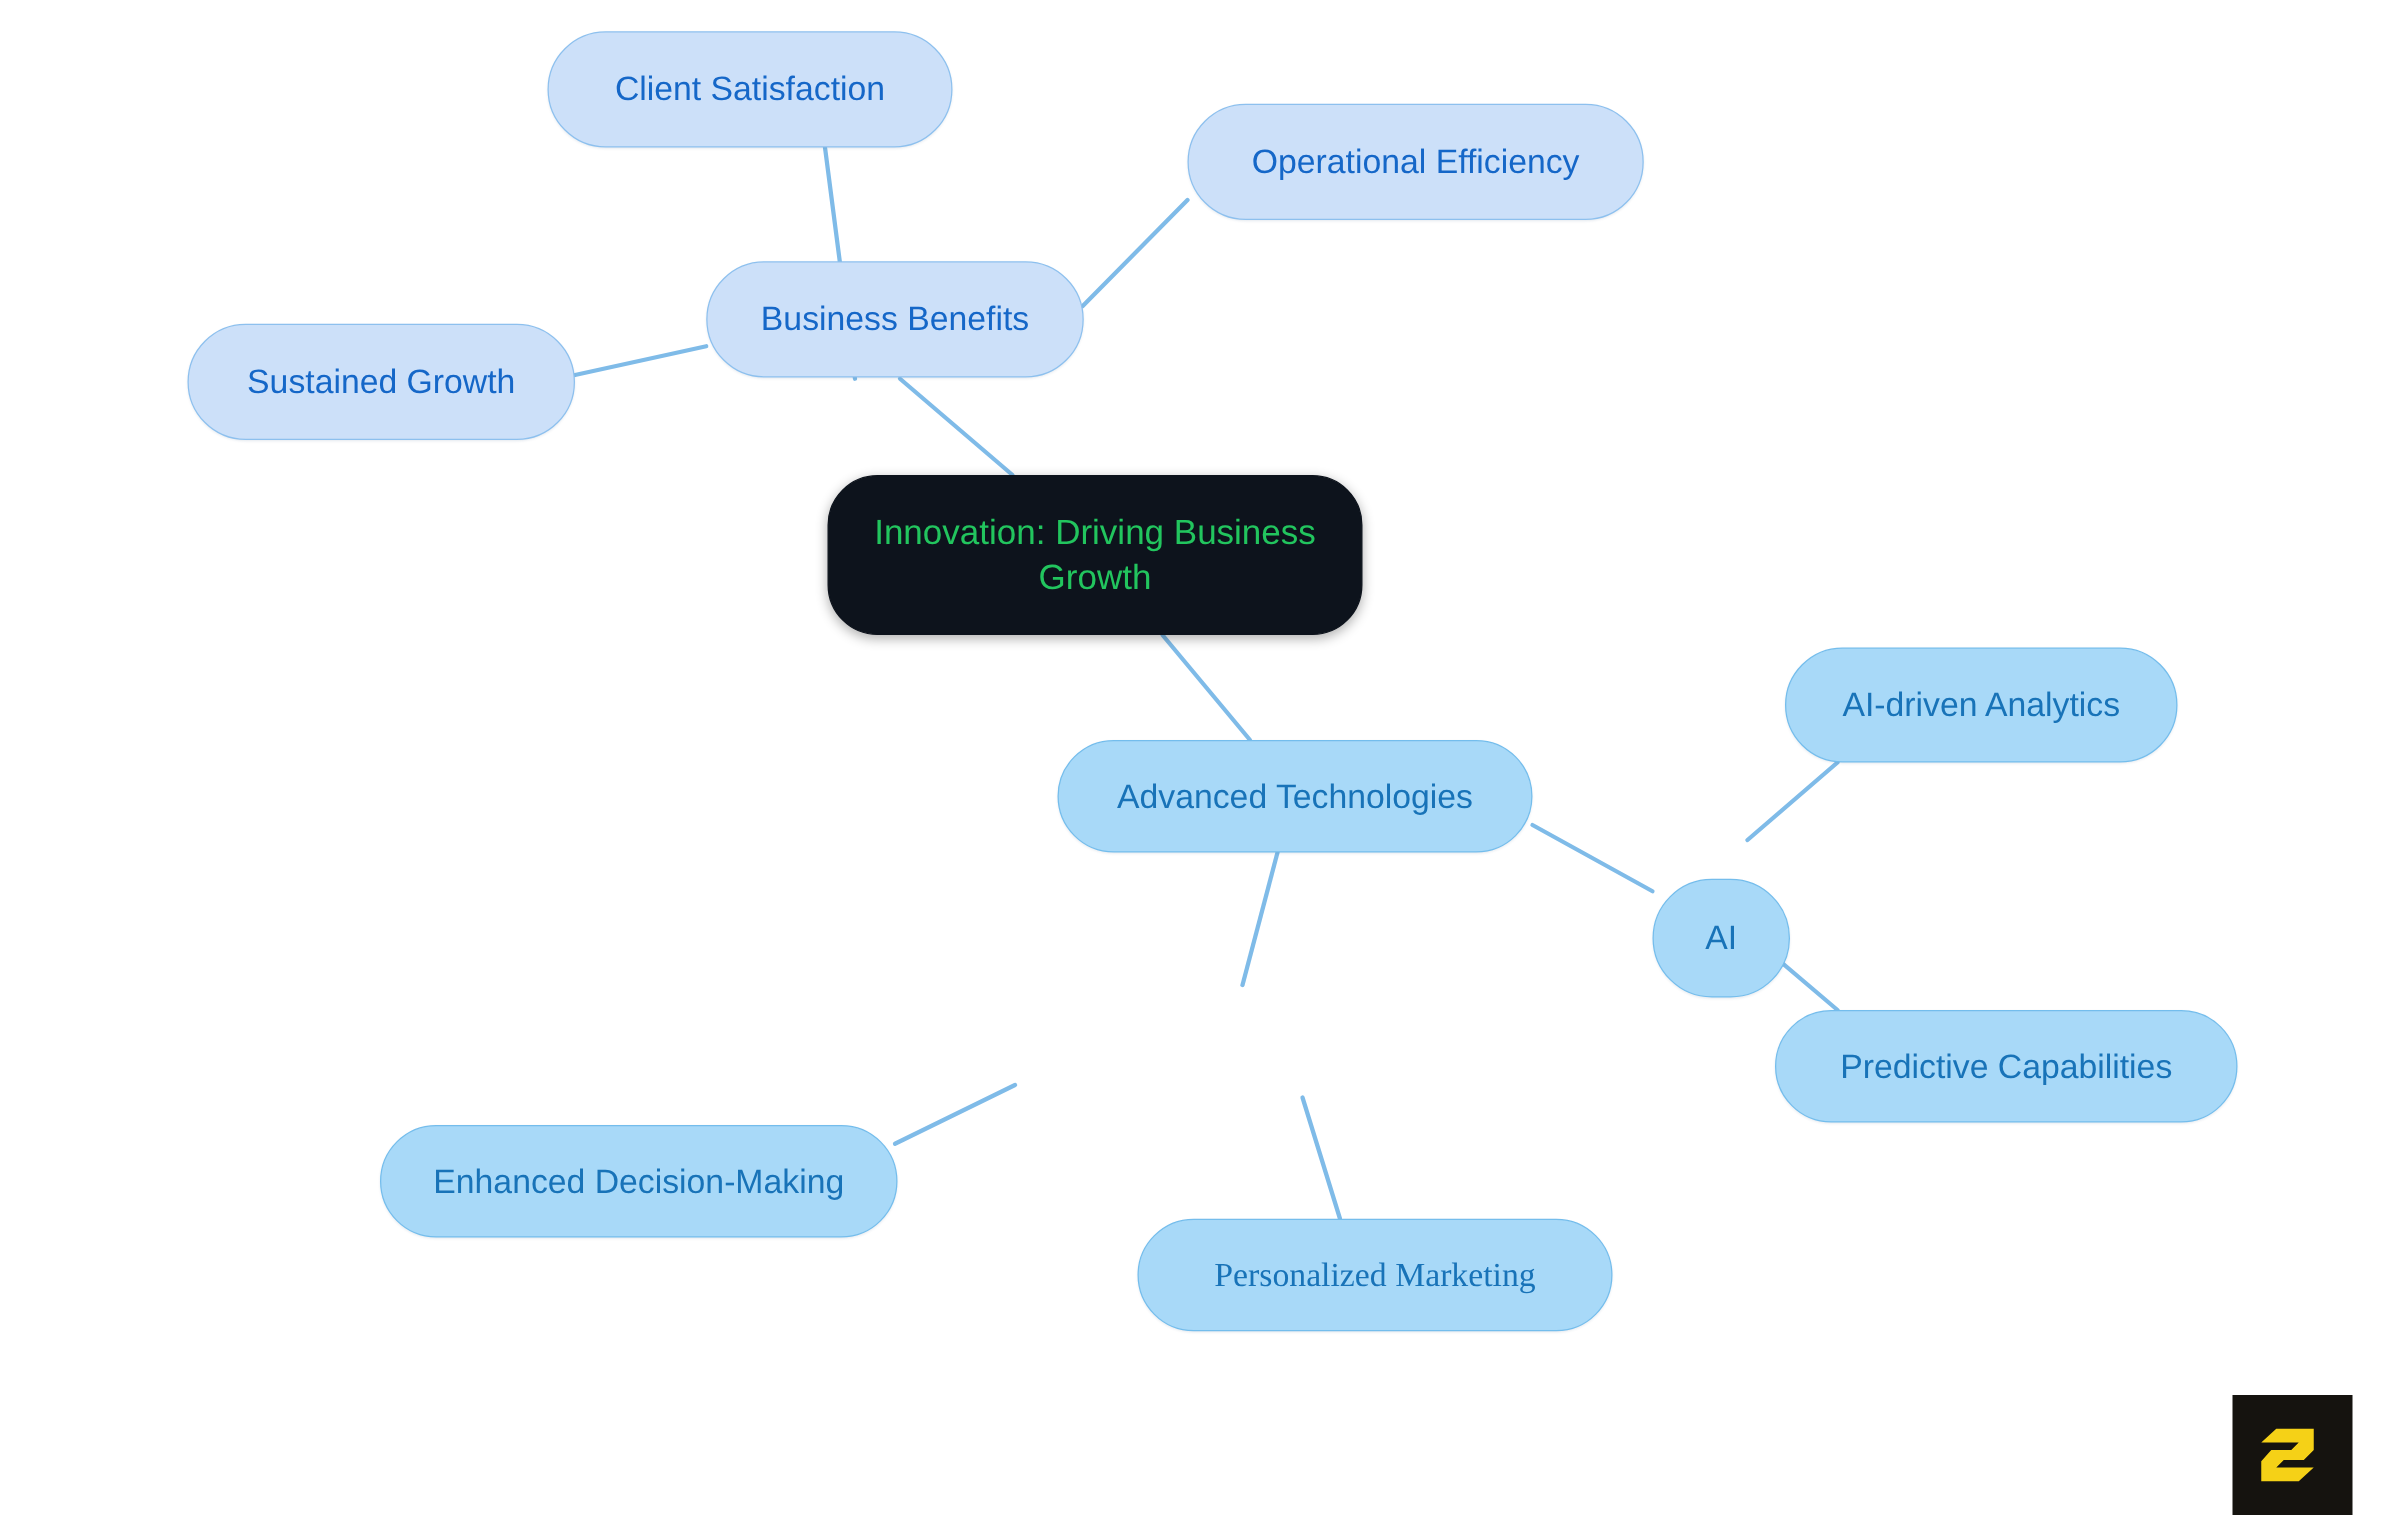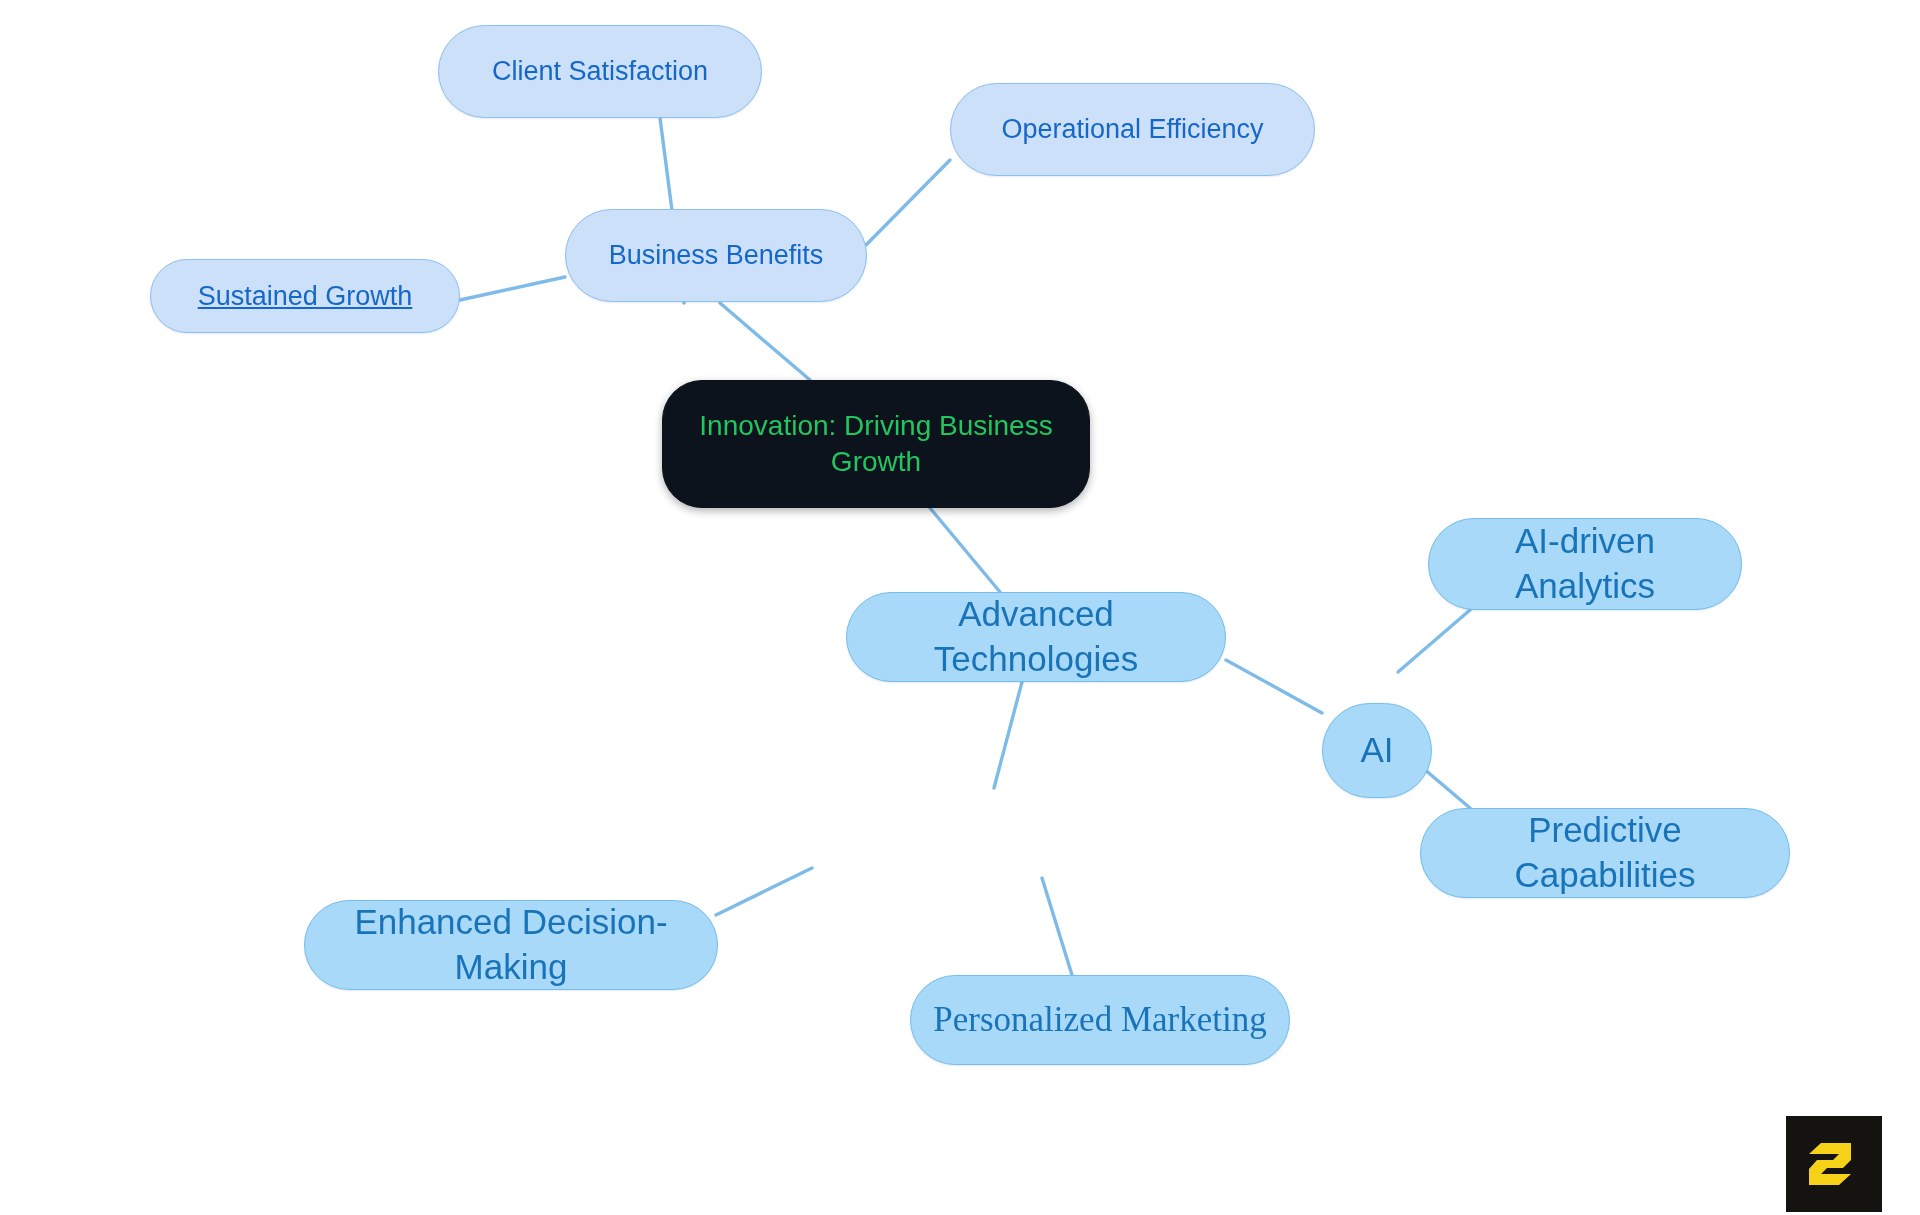--- a/index.html
+++ b/index.html
@@ -40,21 +40,21 @@
     background: #cce0f9;
     border: 1.6px solid #8dc0ee;
     color: #1567c8;
     font-size: 27px;
     box-shadow: 0 1px 2px rgba(20,60,110,0.10);
   }
   .node.leaf {
     background: #a8d9f8;
     border: 1.6px solid #74bdec;
     color: #1873b8;
-    font-size: 35px;
+    font-size: 27px;
     box-shadow: 0 1px 2px rgba(20,60,110,0.10);
   }
   .node.root {
     background: #0d131c;
     border: 1px solid #0d131c;
     color: #22c55e;
     font-size: 28px;
     border-radius: 40px;
     box-shadow: 0 3px 9px rgba(0,0,0,0.30);
   }
@@ -96,21 +96,21 @@
   </div>
 
   <div class="node branch" style="left:950px; top:83px; width:365px; height:93px;">
     <span>Operational Efficiency</span>
   </div>
 
   <div class="node branch" style="left:565px; top:209px; width:302px; height:93px;">
     <span>Business Benefits</span>
   </div>
 
-  <div class="node branch" style="left:150px; top:259px; width:310px; height:74px;text-decoration:underline;">
+  <div class="node branch" style="left:150px; top:259px; width:310px; height:93px;">
     <span>Sustained Growth</span>
   </div>
 
   <div class="node root" style="left:662px; top:380px; width:428px; height:128px;">
     <span>Innovation: Driving Business
 Growth</span>
   </div>
 
   <div class="node leaf" style="left:1428px; top:518px; width:314px; height:92px;">
     <span>AI-driven Analytics</span>

